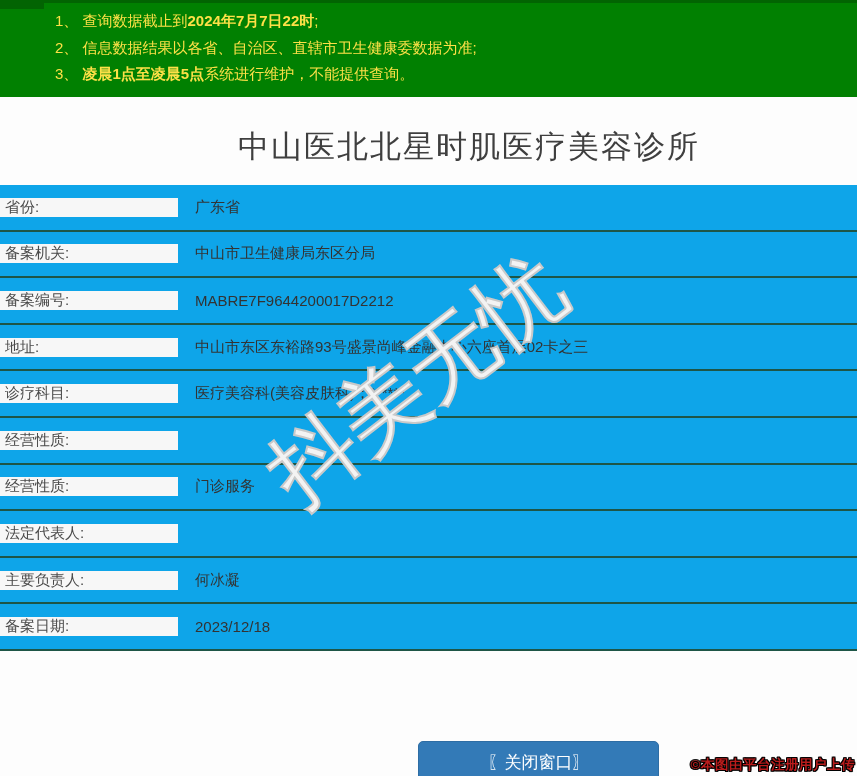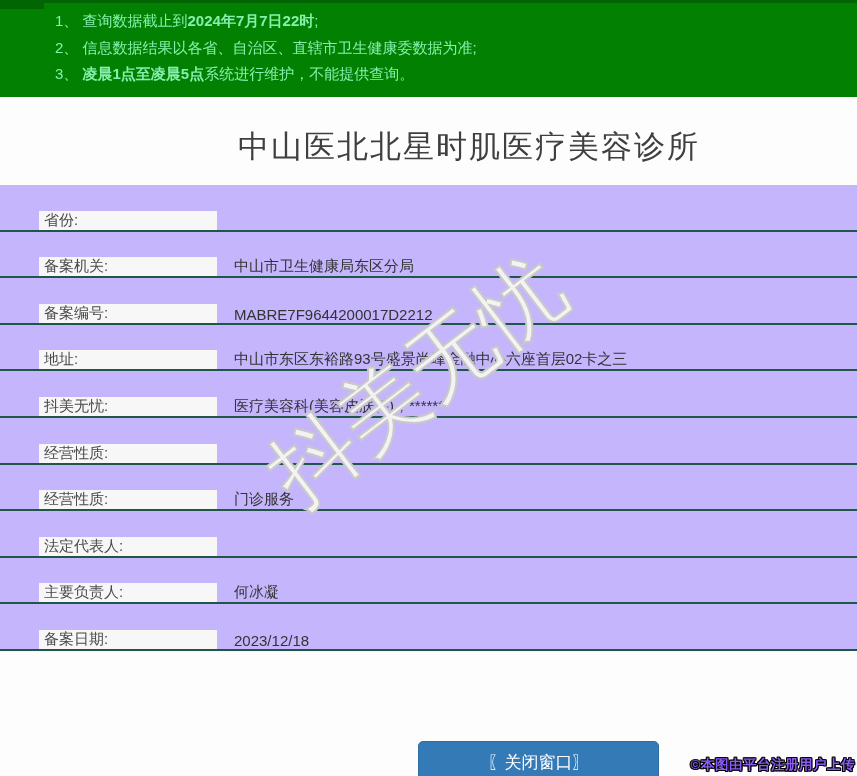--- a/index.html
+++ b/index.html
@@ -11,21 +11,21 @@
     position:relative;
     width:857px;height:776px;
     overflow:hidden;
     background:#fdfdfd;
     margin:0 auto;
   }
 
   
   .notice-bar{
     position:absolute;left:0;top:0;width:857px;height:97px;
-    background:#018001;color:#86efac;
+    background:#018001;color:#fde047;
     box-sizing:border-box;
     padding:8px 10px 0 55px;
     font-size:15px;line-height:26.5px;
   }
   .notice-bar .top-strip{
     position:absolute;left:0;top:0;width:857px;height:3px;background:#026402;
   }
   .notice-bar .corner-shade{
     position:absolute;left:0;top:0;width:44px;height:9px;background:#026402;
   }
@@ -39,26 +39,25 @@
     text-align:center;
     font-size:31px;font-weight:400;letter-spacing:2px;
     color:#3f3f3f;
   }
 
   
   .info-table{
     position:absolute;left:0;top:185px;width:857px;
   }
   .table-row{
-    display:flex;align-items:flex-end;
+    display:flex;align-items:center;
     height:44.6px;
     border-bottom:2px solid #1e5647;
-    background:#c4b5fd;
+    background:#0ea5e9;
     font-size:15px;
-    padding-left:39px;
   }
   .row-label{
     width:178px;flex:0 0 178px;
     background:#f7f7f7;
     color:#4a4a4a;
     display:flex;align-items:center;
     box-sizing:border-box;padding-left:5px;
   }
   .row-value{
     flex:1;
@@ -86,21 +85,21 @@
     position:absolute;left:418px;top:741px;width:239px;height:40px;
     background:#337ab7;border:1px solid #2e6da4;border-radius:5px;
     color:#ffffff;font-size:17px;
     font-family:"Liberation Sans","DejaVu Sans",sans-serif;
     display:flex;align-items:center;justify-content:center;
     cursor:pointer;
     z-index:6;
   }
   .attribution{
     position:absolute;right:2px;top:756px;
-    font-size:13.5px;font-weight:700;color:#8b5cf6;
+    font-size:13.5px;font-weight:700;color:#b91c1c;
     letter-spacing:0.5px;
     text-shadow:
       -1px -1px 0 #000, 1px -1px 0 #000,
       -1px  1px 0 #000, 1px  1px 0 #000,
        0 -1px 0 #000, 0 1px 0 #000,
       -1px 0 0 #000, 1px 0 0 #000;
     z-index:7;
   }
 </style>
 </head>
@@ -114,35 +113,36 @@
     <div class="notice-line"><span>1、 查询数据截止到</span><b>2024年7月7日22时</b><span>;</span></div>
     <div class="notice-line"><span>2、 信息数据结果以各省、自治区、直辖市卫生健康委数据为准;</span><b></b><span></span></div>
     <div class="notice-line"><span>3、 </span><b>凌晨1点至凌晨5点</b><span>系统进行维护，不能提供查询。</span></div>
   </div>
 
   <div class="page-title">中山医北北星时肌医疗美容诊所</div>
 
   <div class="info-table">
     <div class="table-row">
       <div class="row-label">省份:</div>
+      <div class="row-value">广东省</div>
     </div>
     <div class="table-row">
       <div class="row-label">备案机关:</div>
       <div class="row-value">中山市卫生健康局东区分局</div>
     </div>
     <div class="table-row">
       <div class="row-label">备案编号:</div>
       <div class="row-value">MABRE7F9644200017D2212</div>
     </div>
     <div class="table-row">
       <div class="row-label">地址:</div>
       <div class="row-value">中山市东区东裕路93号盛景尚峰金融中心六座首层02卡之三</div>
     </div>
     <div class="table-row">
-      <div class="row-label">抖美无忧:</div>
+      <div class="row-label">诊疗科目:</div>
       <div class="row-value">医疗美容科(美容皮肤科)；******</div>
     </div>
     <div class="table-row">
       <div class="row-label">经营性质:</div>
     </div>
     <div class="table-row">
       <div class="row-label">经营性质:</div>
       <div class="row-value">门诊服务</div>
     </div>
     <div class="table-row">

